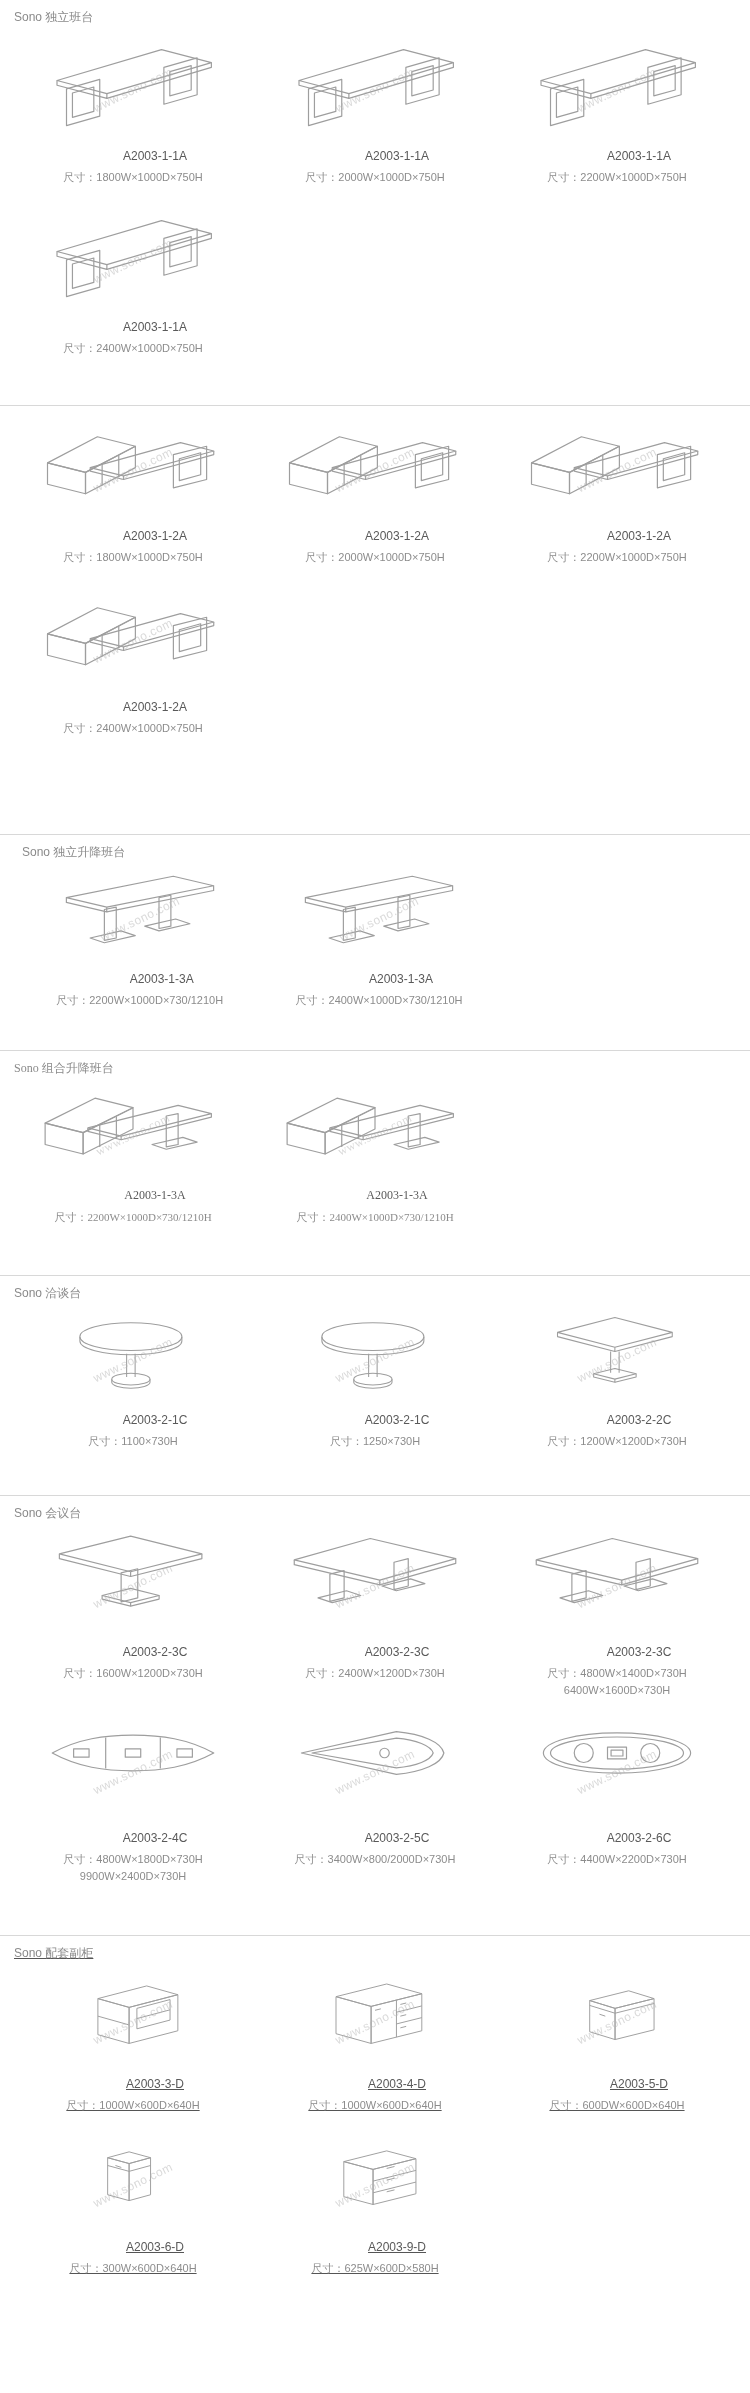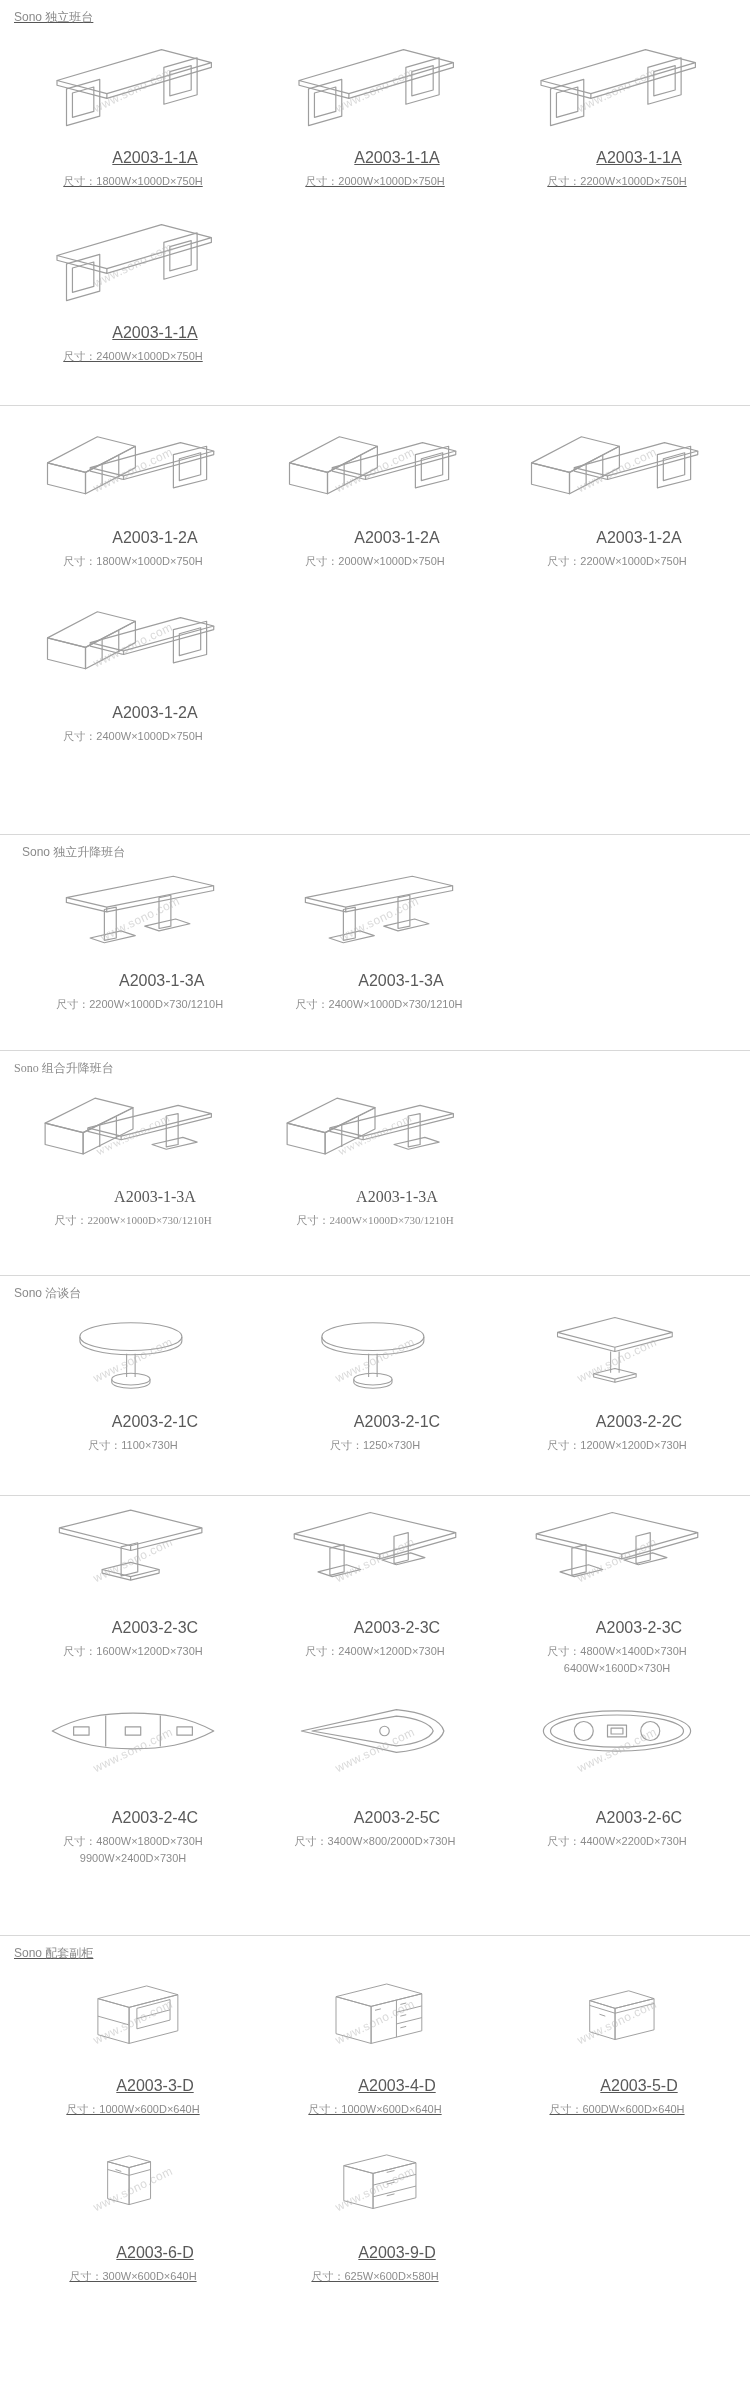--- a/index.html
+++ b/index.html
@@ -29,24 +29,24 @@
   .s7 .pic-wrap { height:104px; }
   .wm {
     position:absolute; left:50%; top:50%;
     transform:translate(-50%,-50%) rotate(-26deg);
     font-size:12px; color:#b5b5b5; opacity:.5;
     letter-spacing:.5px; white-space:nowrap; pointer-events:none;
   }
   svg.pic { color:#9e9e9e; width:190px; height:114px; }
   .s5 svg.pic { width:170px; height:102px; }
   .s7 svg.pic { width:156px; height:94px; }
-  .model { font-size:16px; color:#595959; margin-top:3px;margin-left:44px; }
+  .model { font-size:12px; color:#595959; margin-top:3px;margin-left:44px; }
   .size  { font-size:11px; color:#8c8c8c; margin-top:7px; }
   .size.second { margin-top:3px; }
-  .s1{min-height:405px;text-decoration:underline;} .s2{min-height:429px;} .s3{min-height:216px;padding-left:20px;}
+  .s1{min-height:405px;} .s2{min-height:429px;} .s3{min-height:216px;padding-left:20px;}
   .s4{min-height:225px;font-family:Liberation Serif, serif;} .s5{min-height:220px;} .s6{min-height:440px;}
   .s7{min-height:458px;text-decoration:underline;}
   .defs-holder { position:absolute; width:0; height:0; overflow:hidden; }
 </style>
 </head>
 <body>
 
 <svg class="defs-holder" xmlns="http://www.w3.org/2000/svg" aria-hidden="true">
   <defs>
     <symbol id="sym-desk" viewBox="0 0 160 96">
@@ -402,20 +402,21 @@
               <use href="#sym-square"></use>
             </svg>
         </div>
         <div class="model">A2003-2-2C</div>
         <div class="size">尺寸：1200W×1200D×730H</div>
       </div>
     </div>
   </div>
 
   <div class="section s6 bordered">
+    <div class="sec-title">Sono 会议台</div>
     <div class="grid">
       <div class="item">
         <div class="pic-wrap">
           <span class="wm">www.sono.com</span>
           <svg class="pic" viewBox="0 0 160 96">
               <use href="#sym-conf1"></use>
             </svg>
         </div>
         <div class="model">A2003-2-3C</div>
         <div class="size">尺寸：1600W×1200D×730H</div>

